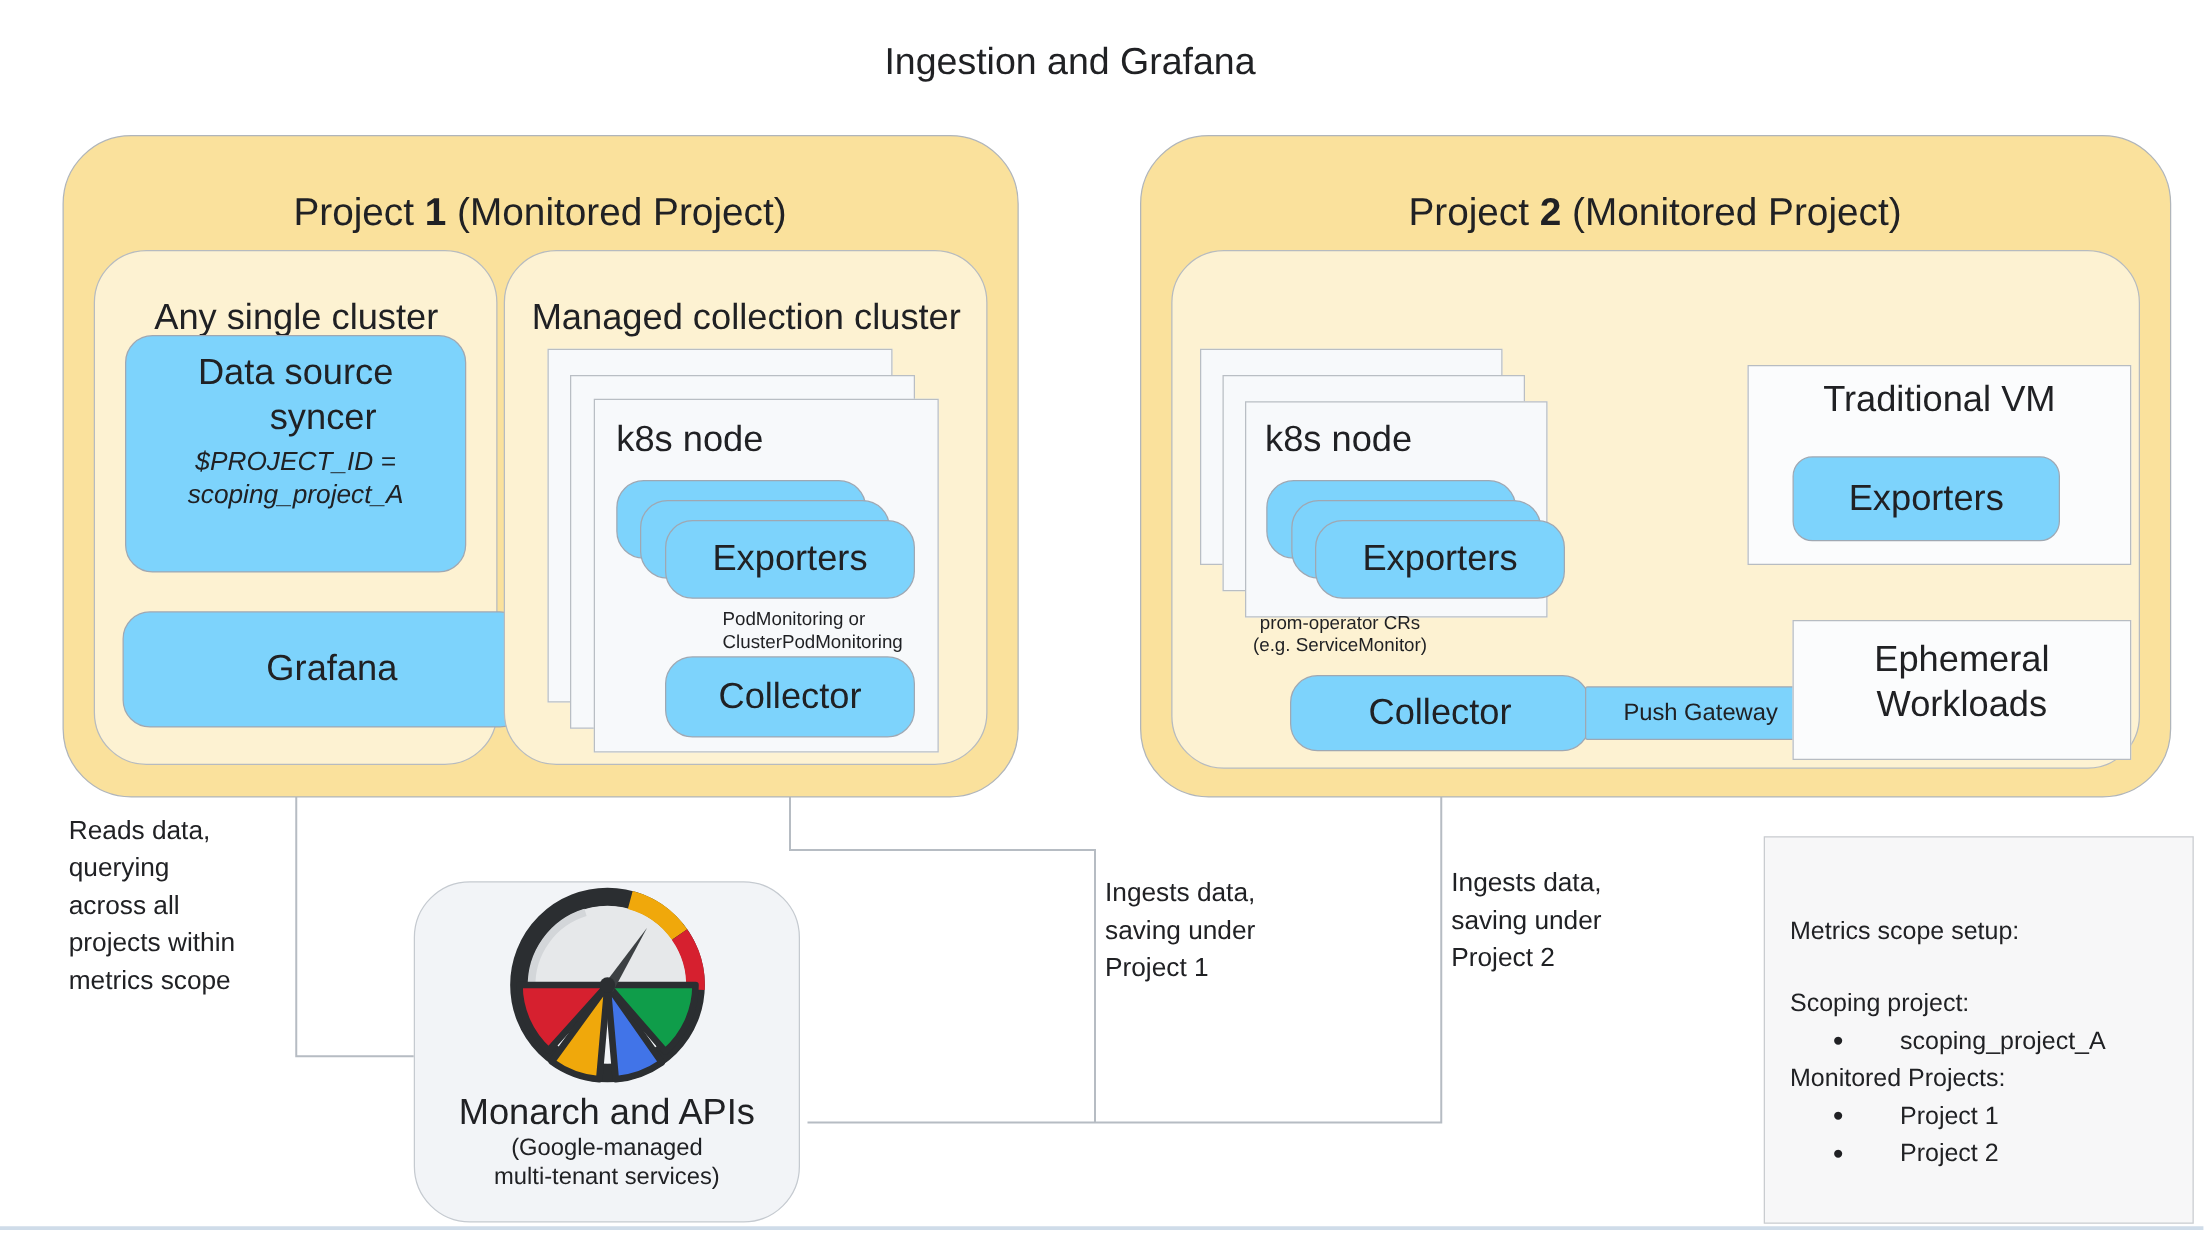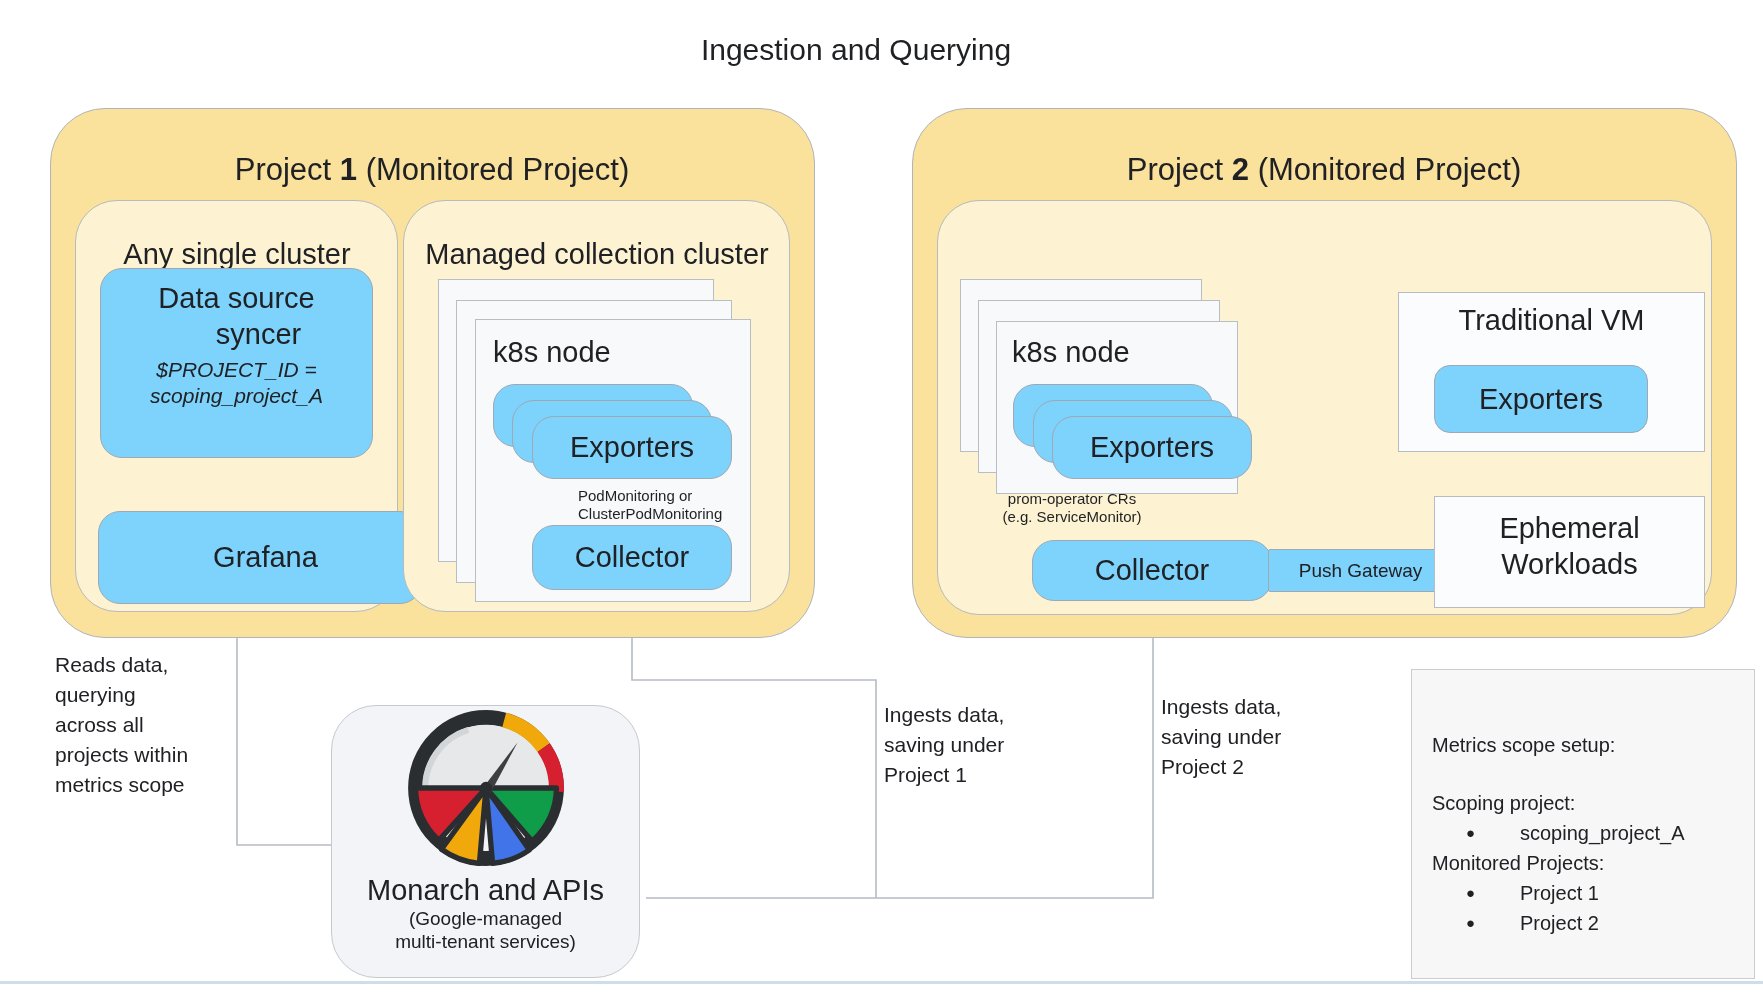--- a/index.html
+++ b/index.html
@@ -26,21 +26,21 @@
   .metrics-box{background:#f7f7f8;border:1.5px solid #c9ccd0;}
   .metrics-line{font-size:20px;line-height:30px;}
   svg.wires{position:absolute;left:0;top:0;pointer-events:none;}
   .bottom-edge{position:absolute;left:0;top:981px;width:1763px;height:2.5px;background:#cfdce9;}
 </style>
 </head>
 <body>
 
 <div id="canvas">
 
-  <div class="txt center" style="left:556px;top:33px;width:600px;font-size:30px;">Ingestion and Querying</div>
+  <div class="txt center" style="left:556px;top:33px;width:600px;font-size:30px;">Ingestion and Grafana</div>
 
   <svg class="wires" width="1763" height="992" viewBox="0 0 1763 992">
     <path d="M237 604 V845 H331" stroke="#b6bcc3" stroke-width="1.6" fill="none"></path>
     <path d="M632 590 V680 H876 V898" stroke="#b6bcc3" stroke-width="1.6" fill="none"></path>
     <path d="M646 898 H1153 V601" stroke="#b6bcc3" stroke-width="1.6" fill="none"></path>
     <path d="M573 479 V525" stroke="#b6bcc3" stroke-width="1.6" fill="none"></path>
     <path d="M1152 479 V540" stroke="#b6bcc3" stroke-width="1.6" fill="none"></path>
     <path d="M1434 399 L1192 540" stroke="#b6bcc3" stroke-width="1.6" fill="none"></path>
     <path d="M1413 571 H1434" stroke="#b6bcc3" stroke-width="1.6" fill="none"></path>
   </svg>
@@ -52,21 +52,21 @@
 
   <div class="abs yellow-inner" style="left:75px;top:200px;width:323px;height:412px;"></div>
   <div class="txt center section-label" style="left:76px;top:238px;width:322px;">Any single cluster</div>
 
   <div class="abs blue-box" style="left:100px;top:268px;width:273px;height:190px;"></div>
   <div class="txt center box-label" style="left:100px;top:282px;width:273px;">Data source</div>
   <div class="txt center box-label" style="left:100px;top:318px;width:273px;padding-left:22px;">syncer</div>
   <div class="txt center" style="left:100px;top:358px;width:273px;font-size:21px;font-style:italic;">$PROJECT_ID =</div>
   <div class="txt center" style="left:100px;top:384px;width:273px;font-size:21px;font-style:italic;">scoping_project_A</div>
 
-  <div class="abs blue-box flexcc box-label" style="left:98px;top:511px;width:324px;height:93px;padding-left:11px;">
+  <div class="abs blue-box flexcc box-label" style="left:98px;top:489px;width:324px;height:93px;padding-left:11px;">
     <span>Grafana</span>
   </div>
 
   <div class="abs yellow-inner" style="left:403px;top:200px;width:387px;height:412px;"></div>
   <div class="txt center section-label" style="left:404px;top:238px;width:386px;">Managed collection cluster</div>
 
   <div class="abs card" style="left:438px;top:279px;width:276px;height:283px;"></div>
   <div class="abs card" style="left:456px;top:300px;width:276px;height:283px;"></div>
   <div class="abs card" style="left:475px;top:319px;width:276px;height:283px;"></div>
   <div class="txt box-label" style="left:493px;top:336px;">k8s node</div>

